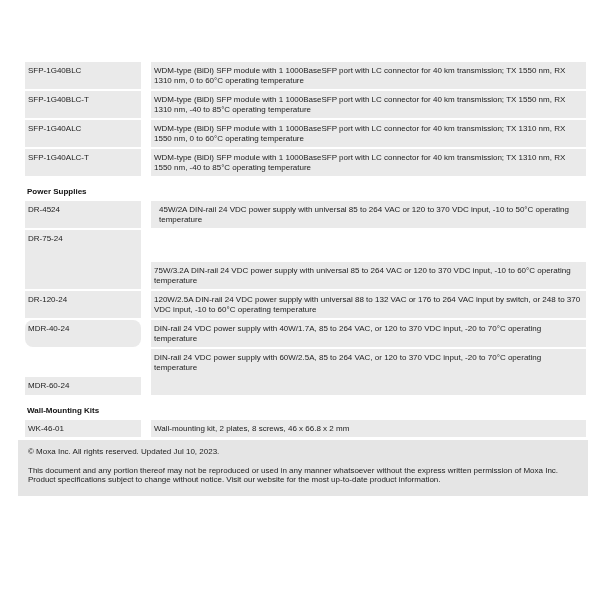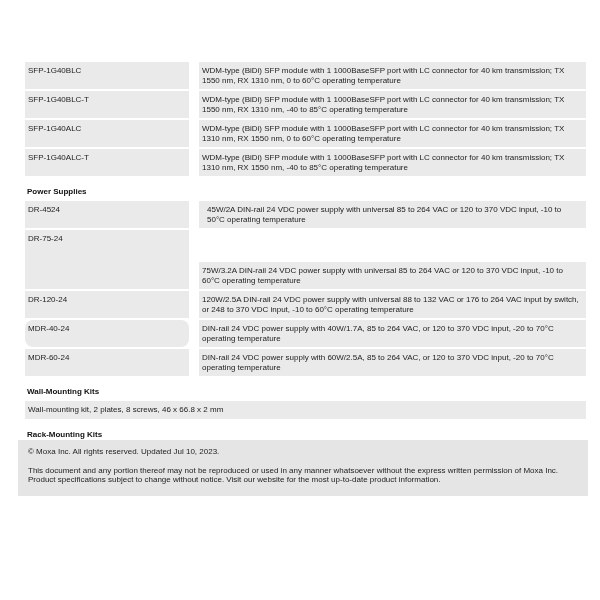--- a/index.html
+++ b/index.html
@@ -33,21 +33,21 @@
     display: flex;
     margin-bottom: 2px;
   }
   .cell {
     font-size: 8px;
     line-height: 9.5px;
     padding: 4px 5px 4px 3px;
     color: #1c1c1c;
   }
   .cell.model {
-    width: 164px;
+    width: 116px;
     flex: none;
     margin-right: 10px;
   }
   .cell.desc {
     flex: 1;
   }
   .footer {
     position: absolute;
     left: 18px;
     top: 440px;
@@ -92,25 +92,26 @@
       </div>
       <div class="row">
         <div class="cell model" style="background: rgb(234, 234, 234);">DR-120-24</div>
         <div class="cell desc" style="background: rgb(234, 234, 234);">120W/2.5A DIN-rail 24 VDC power supply with universal 88 to 132 VAC or 176 to 264 VAC input by switch, or 248 to 370 VDC input, -10 to 60°C operating temperature</div>
       </div>
       <div class="row">
         <div class="cell model" style="background: rgb(234, 234, 234); border-radius: 8px;">MDR-40-24</div>
         <div class="cell desc" style="background: rgb(234, 234, 234);">DIN-rail 24 VDC power supply with 40W/1.7A, 85 to 264 VAC, or 120 to 370 VDC input, -20 to 70°C operating temperature</div>
       </div>
       <div class="row">
-        <div class="cell model" style="background: rgb(234, 234, 234);">MDR-60-24</div>
+        <div class="cell model" style="background: rgb(234, 234, 234); margin-top: 28px;">MDR-60-24</div>
         <div class="cell desc" style="background: rgb(234, 234, 234);">DIN-rail 24 VDC power supply with 60W/2.5A, 85 to 264 VAC, or 120 to 370 VDC input, -20 to 70°C operating temperature</div>
       </div>
       <div class="section-title">Wall-Mounting Kits</div>
       <div class="row">
+        <div class="cell model" style="background: rgb(234, 234, 234);">WK-46-01</div>
         <div class="cell desc" style="background: rgb(234, 234, 234);">Wall-mounting kit, 2 plates, 8 screws, 46 x 66.8 x 2 mm</div>
       </div>
       <div class="section-title">Rack-Mounting Kits</div>
       <div class="row">
         <div class="cell model" style="background: rgb(234, 234, 234); border-radius: 7px;">RK-4U</div>
         <div class="cell desc" style="background: rgb(234, 234, 234);">18-inch rack-mounting kit</div>
       </div>
     </div>
 
   <div class="footer" style="background: rgb(229, 229, 229);">

